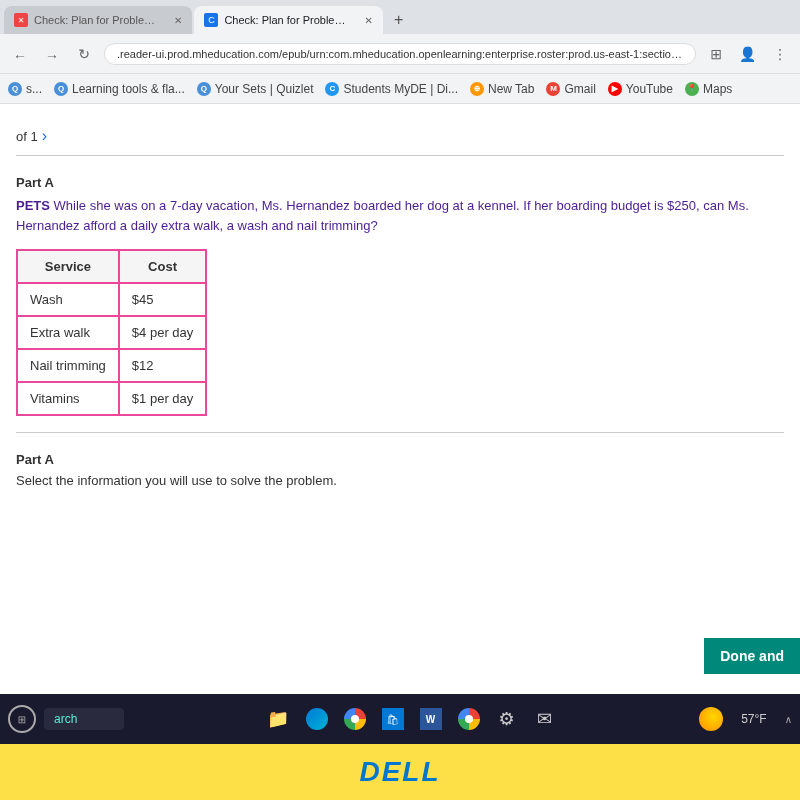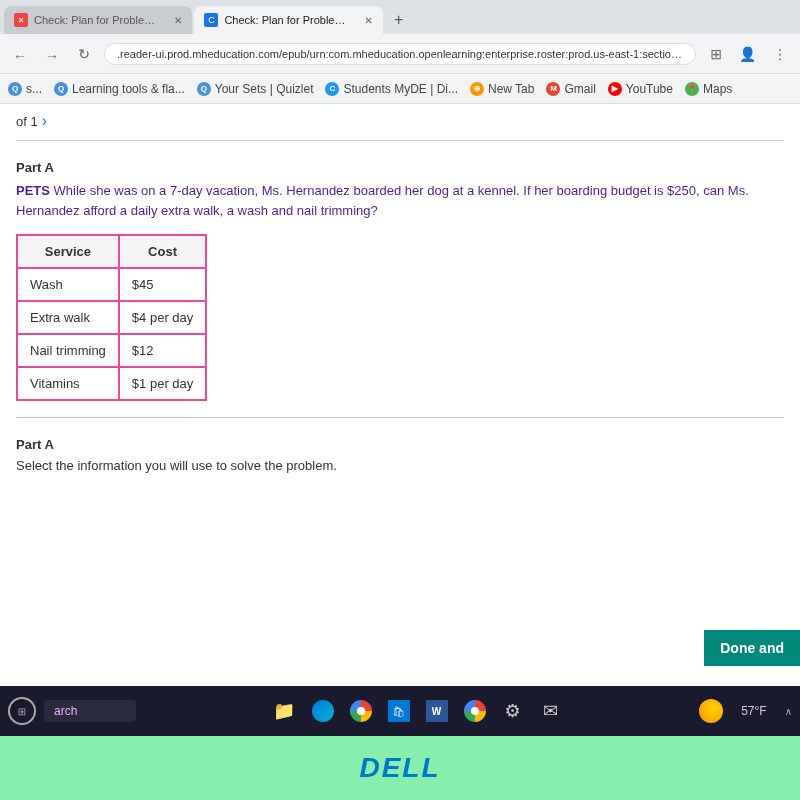--- a/index.html
+++ b/index.html
@@ -29,21 +29,21 @@
     .bk-q { background: #4a90d9; color: white; }
     .bk-c { background: #2196f3; color: white; }
     .bk-globe { background: #ff9800; color: white; }
     .bk-m { background: #EA4335; color: white; }
     .bk-yt { background: #FF0000; color: white; }
     .bk-map { background: #4CAF50; color: white; }
 
     
     .page-content { flex: 1; background: white; overflow: hidden; position: relative; }
 
-    .page-inner { padding: 8px 16px; height: 100%; overflow: hidden; }
+    .page-inner { padding: 8px 16px; height: 100%; overflow: hidden; margin-top: 15px; }
 
     
     .pagination { display: flex; align-items: center; gap: 4px; color: #333; font-size: 13px; margin-bottom: 10px; }
     .chevron { color: #1a73e8; font-size: 16px; cursor: pointer; }
 
     
     .part-label { font-weight: bold; font-size: 13px; color: #333; margin-bottom: 6px; border-top: 1px solid #ccc; padding-top: 19px; }
 
     
     .question-text { font-size: 13px; color: #4c1d95; margin-bottom: 14px; line-height: 1.5; }
@@ -64,21 +64,21 @@
     .done-btn { background: #00897b; color: white; padding: 10px 16px; font-size: 14px; font-weight: bold; border: none; cursor: pointer; }
 
     
     .taskbar { background: #1a1a2e; height: 50px; display: flex; align-items: center; padding: 0 8px; gap: 8px; }
     .taskbar-icons { display: flex; align-items: center; gap: 10px; flex: 1; justify-content: center; }
     .taskbar-icon { width: 28px; height: 28px; display: flex; align-items: center; justify-content: center; cursor: pointer; }
     .taskbar-right { display: flex; align-items: center; gap: 18px; margin-left: auto; color: #ccc; font-size: 12px; }
     .weather-icon { width: 24px; height: 24px; background: radial-gradient(circle at 60% 40%, #ffd700, #ff8c00); border-radius: 50%; }
 
     
-    .dell-area { background: #86efac; height: 64px; display: flex; align-items: center; justify-content: center; text-align: center; }
+    .dell-area { background: #fde047; height: 56px; display: flex; align-items: center; justify-content: center; text-align: center; }
     .dell-logo { color: #0076CE; font-size: 28px; font-weight: bold; font-style: italic; letter-spacing: 2px; }
 
     
     .win-circle { width: 28px; height: 28px; border: 2px solid #aaa; border-radius: 50%; display: flex; align-items: center; justify-content: center; color: #aaa; font-size: 10px; cursor: pointer; }
 
     
     .folder-icon { color: #ffd700; font-size: 18px; }
     
     .edge-circle { width: 22px; height: 22px; background: linear-gradient(135deg, #0078d4, #00b4d8); border-radius: 50%; }
     
@@ -207,21 +207,21 @@
 
     <div class="done-btn-wrap">
       <button class="done-btn">Done and</button>
     </div>
   </div>
 
   <div class="taskbar">
 
     <div class="win-circle">⊞</div>
 
-    <div style="background:#2a2a3e; border-radius:4px; padding:4px 10px; color:#f0abfc; font-size:12px; width:92px;">
+    <div style="background:#2a2a3e; border-radius:4px; padding:4px 10px; color:#5eead4; font-size:12px; width:80px;">
       <span>arch</span>
     </div>
 
     <div class="taskbar-icons">
 
       <div class="taskbar-icon">
         <span class="folder-icon">📁</span>
       </div>
 
       <div class="taskbar-icon">

